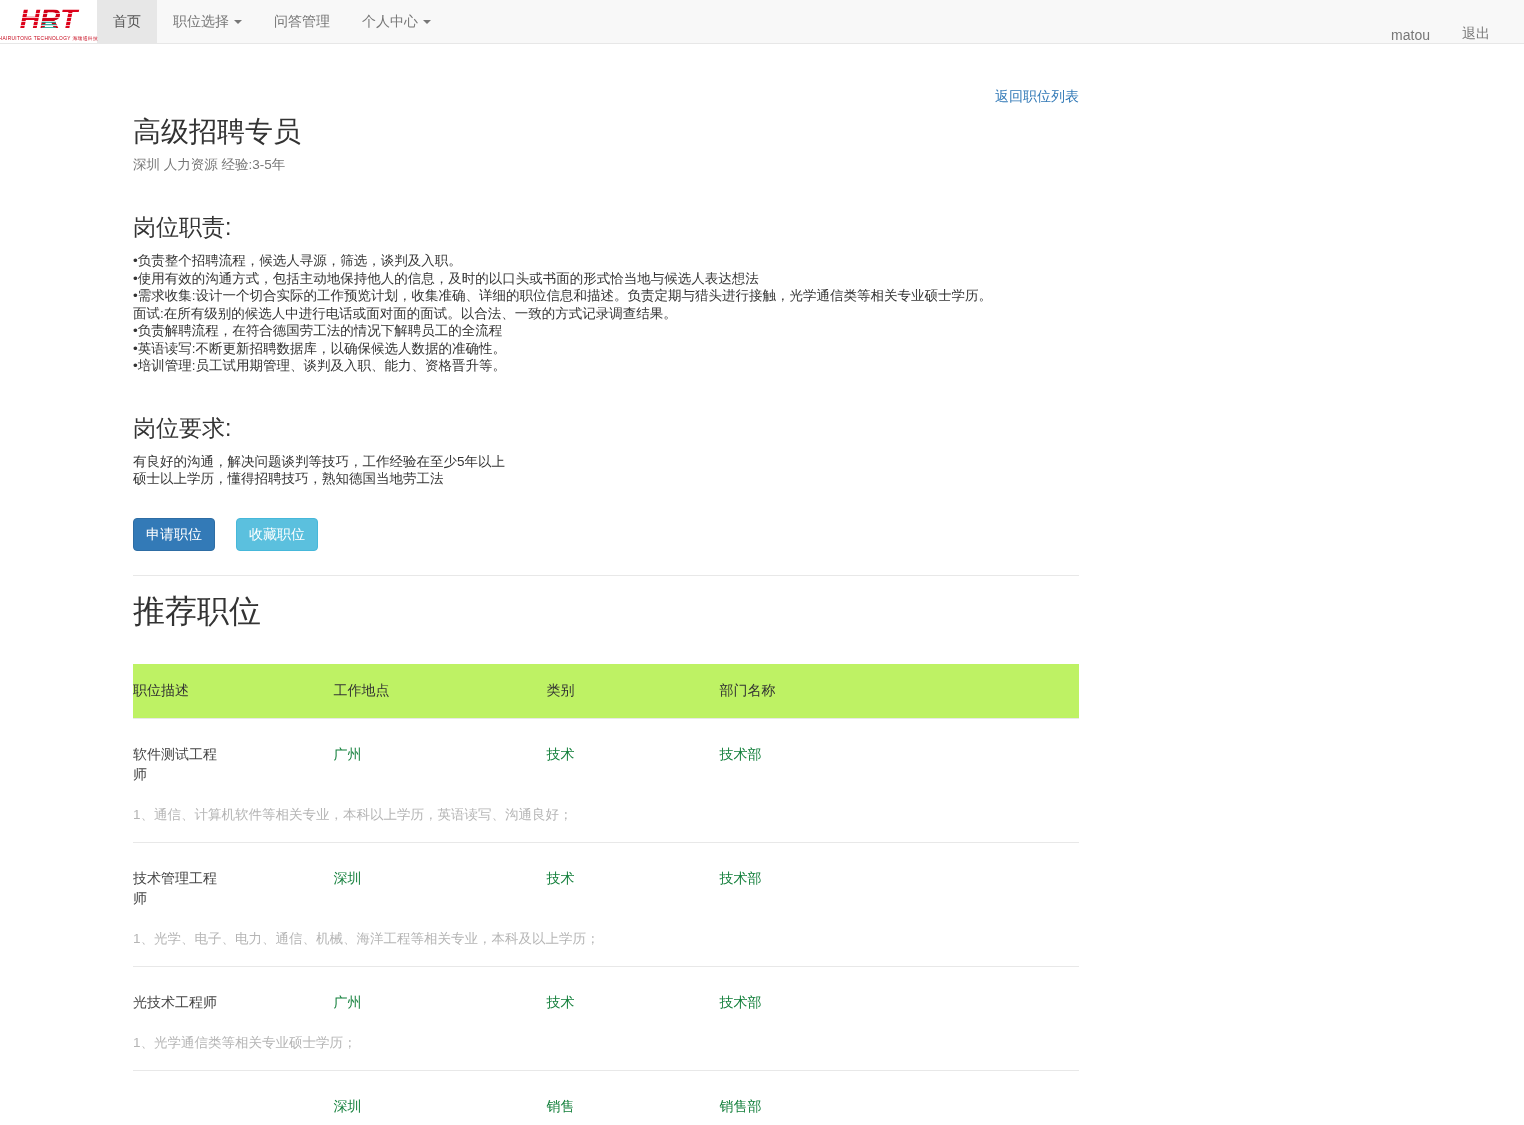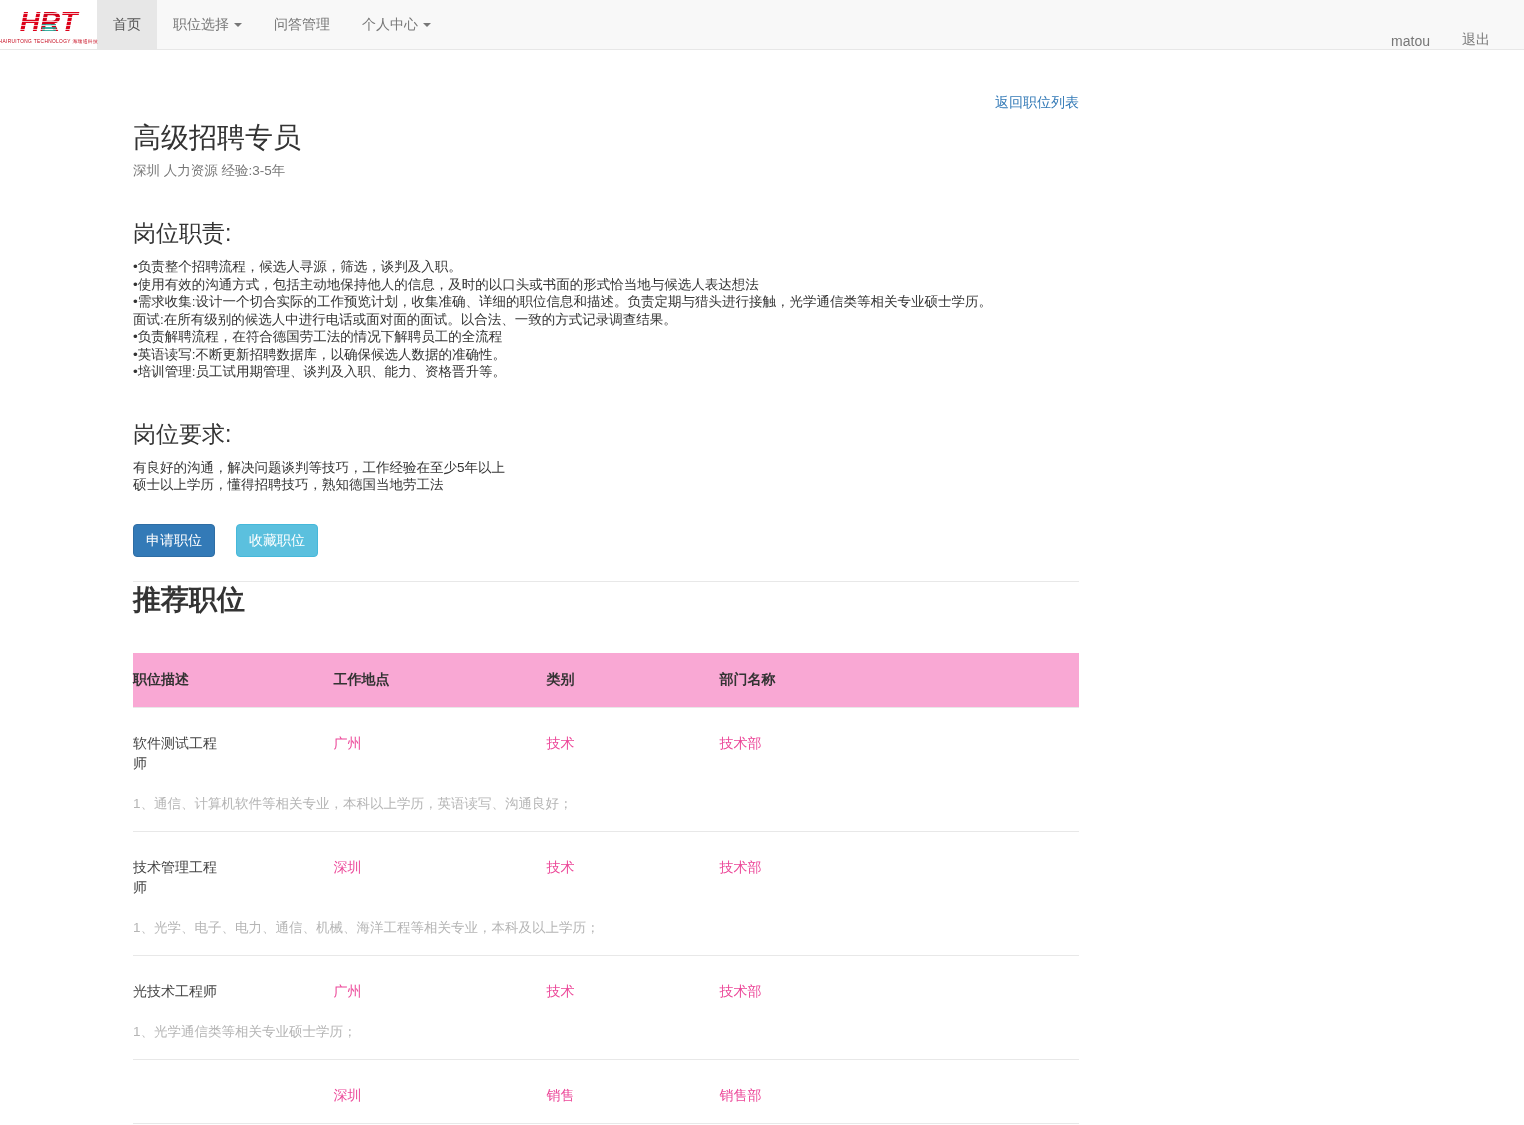--- a/index.html
+++ b/index.html
@@ -8,21 +8,21 @@
     font-family: "Liberation Sans", "DejaVu Sans", sans-serif;
     background: #ffffff;
     color: #333;
     font-size: 14px;
     min-height: 1125px;
     position: relative;
   }
 
   
   .navbar {
-    height: 50px;
+    height: 44px;
     background: #f8f8f8;
     border-bottom: 1px solid #e7e7e7;
     display: flex;
     align-items: stretch;
     width: 100%;
   }
   .brand {
     width: 97px;
     background: #ffffff;
     display: flex;
@@ -114,42 +114,42 @@
     color: #fff;
     border: 1px solid transparent;
     cursor: pointer;
     margin-right: 17px;
     font-family: inherit;
   }
   .btn-primary { background: #337ab7; border-color: #2e6da4; }
   .btn-info { background: #5bc0de; border-color: #46b8da; }
 
   .divider { border: 0; border-top: 1px solid #e8e8e8; margin-top: 24px; }
-  .recommend-title { font-size: 28px; font-weight: 700; color: #333; line-height: 36px; }
+  .recommend-title { font-size: 32px; font-weight: 400; color: #333; margin-top: 17px; line-height: 36px; }
 
   
   table.jobs { width: 100%; border-collapse: collapse; margin-top: 35px; border-bottom: 1px solid #e8e8e8; }
   table.jobs col.c1 { width: 21.2%; }
   table.jobs col.c2 { width: 22.5%; }
   table.jobs col.c3 { width: 18.3%; }
   table.jobs col.c4 { width: 38.0%; }
   table.jobs th {
-    background: #f9a8d4;
+    background: #bef264;
     text-align: left;
     font-size: 14px;
-    font-weight: bold;
+    font-weight: normal;
     color: #333;
     padding: 18px 8px 18px 0;
   }
   table.jobs td { vertical-align: top; padding-right: 8px; }
   tr.job-main-row td {
     padding-top: 25px;
     padding-bottom: 18px;
     font-size: 14px;
-    color: #ec4899;
+    color: #15803d;
     border-top: 1px solid #e8e8e8;
     line-height: 20px;
   }
   tr.job-main-row td.job-name { color: #444; }
   .job-name-inner { display: inline-block; max-width: 90px; }
   tr.job-note-row td {
     padding-top: 4px;
     padding-bottom: 18px;
     color: #b5b5b5;
     font-size: 13.5px;

